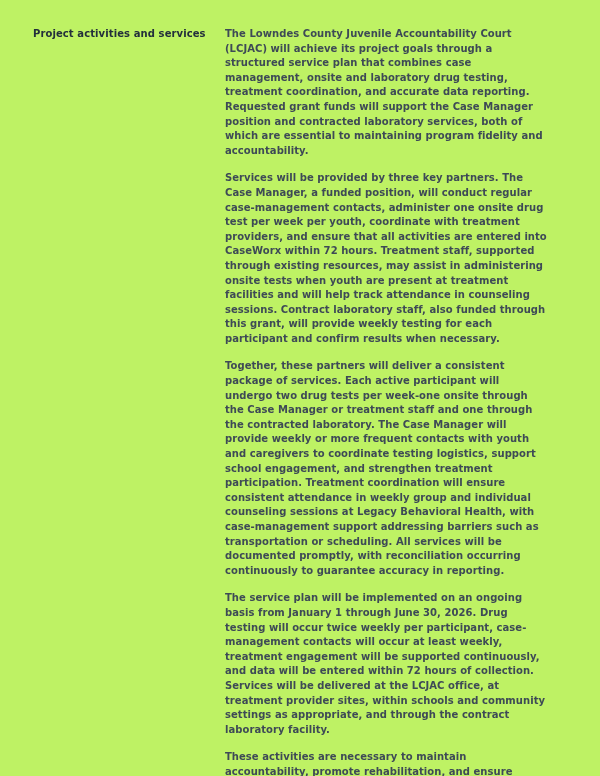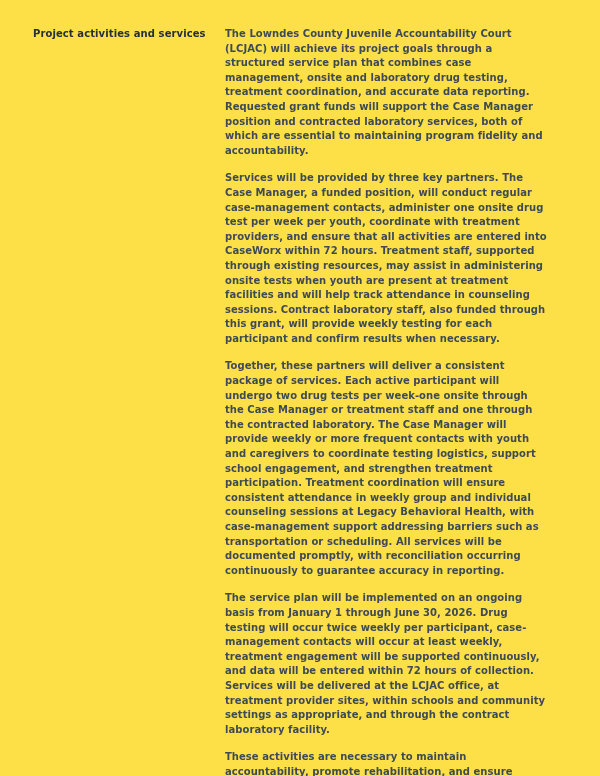--- a/index.html
+++ b/index.html
@@ -10,21 +10,21 @@
   }
   body {
     width: 600px;
     height: 776px;
     overflow: hidden;
     font-family: "DejaVu Sans", "Liberation Sans", sans-serif;
   }
   .page {
     width: 600px;
     height: 776px;
-    background: #fde047;
+    background: #bef264;
     padding: 27px 28px 0 33px;
     display: flex;
     align-items: flex-start;
   }
   .field-label {
     width: 192px;
     flex: 0 0 192px;
     font-size: 10px;
     font-weight: bold;
     color: #232f3b;

